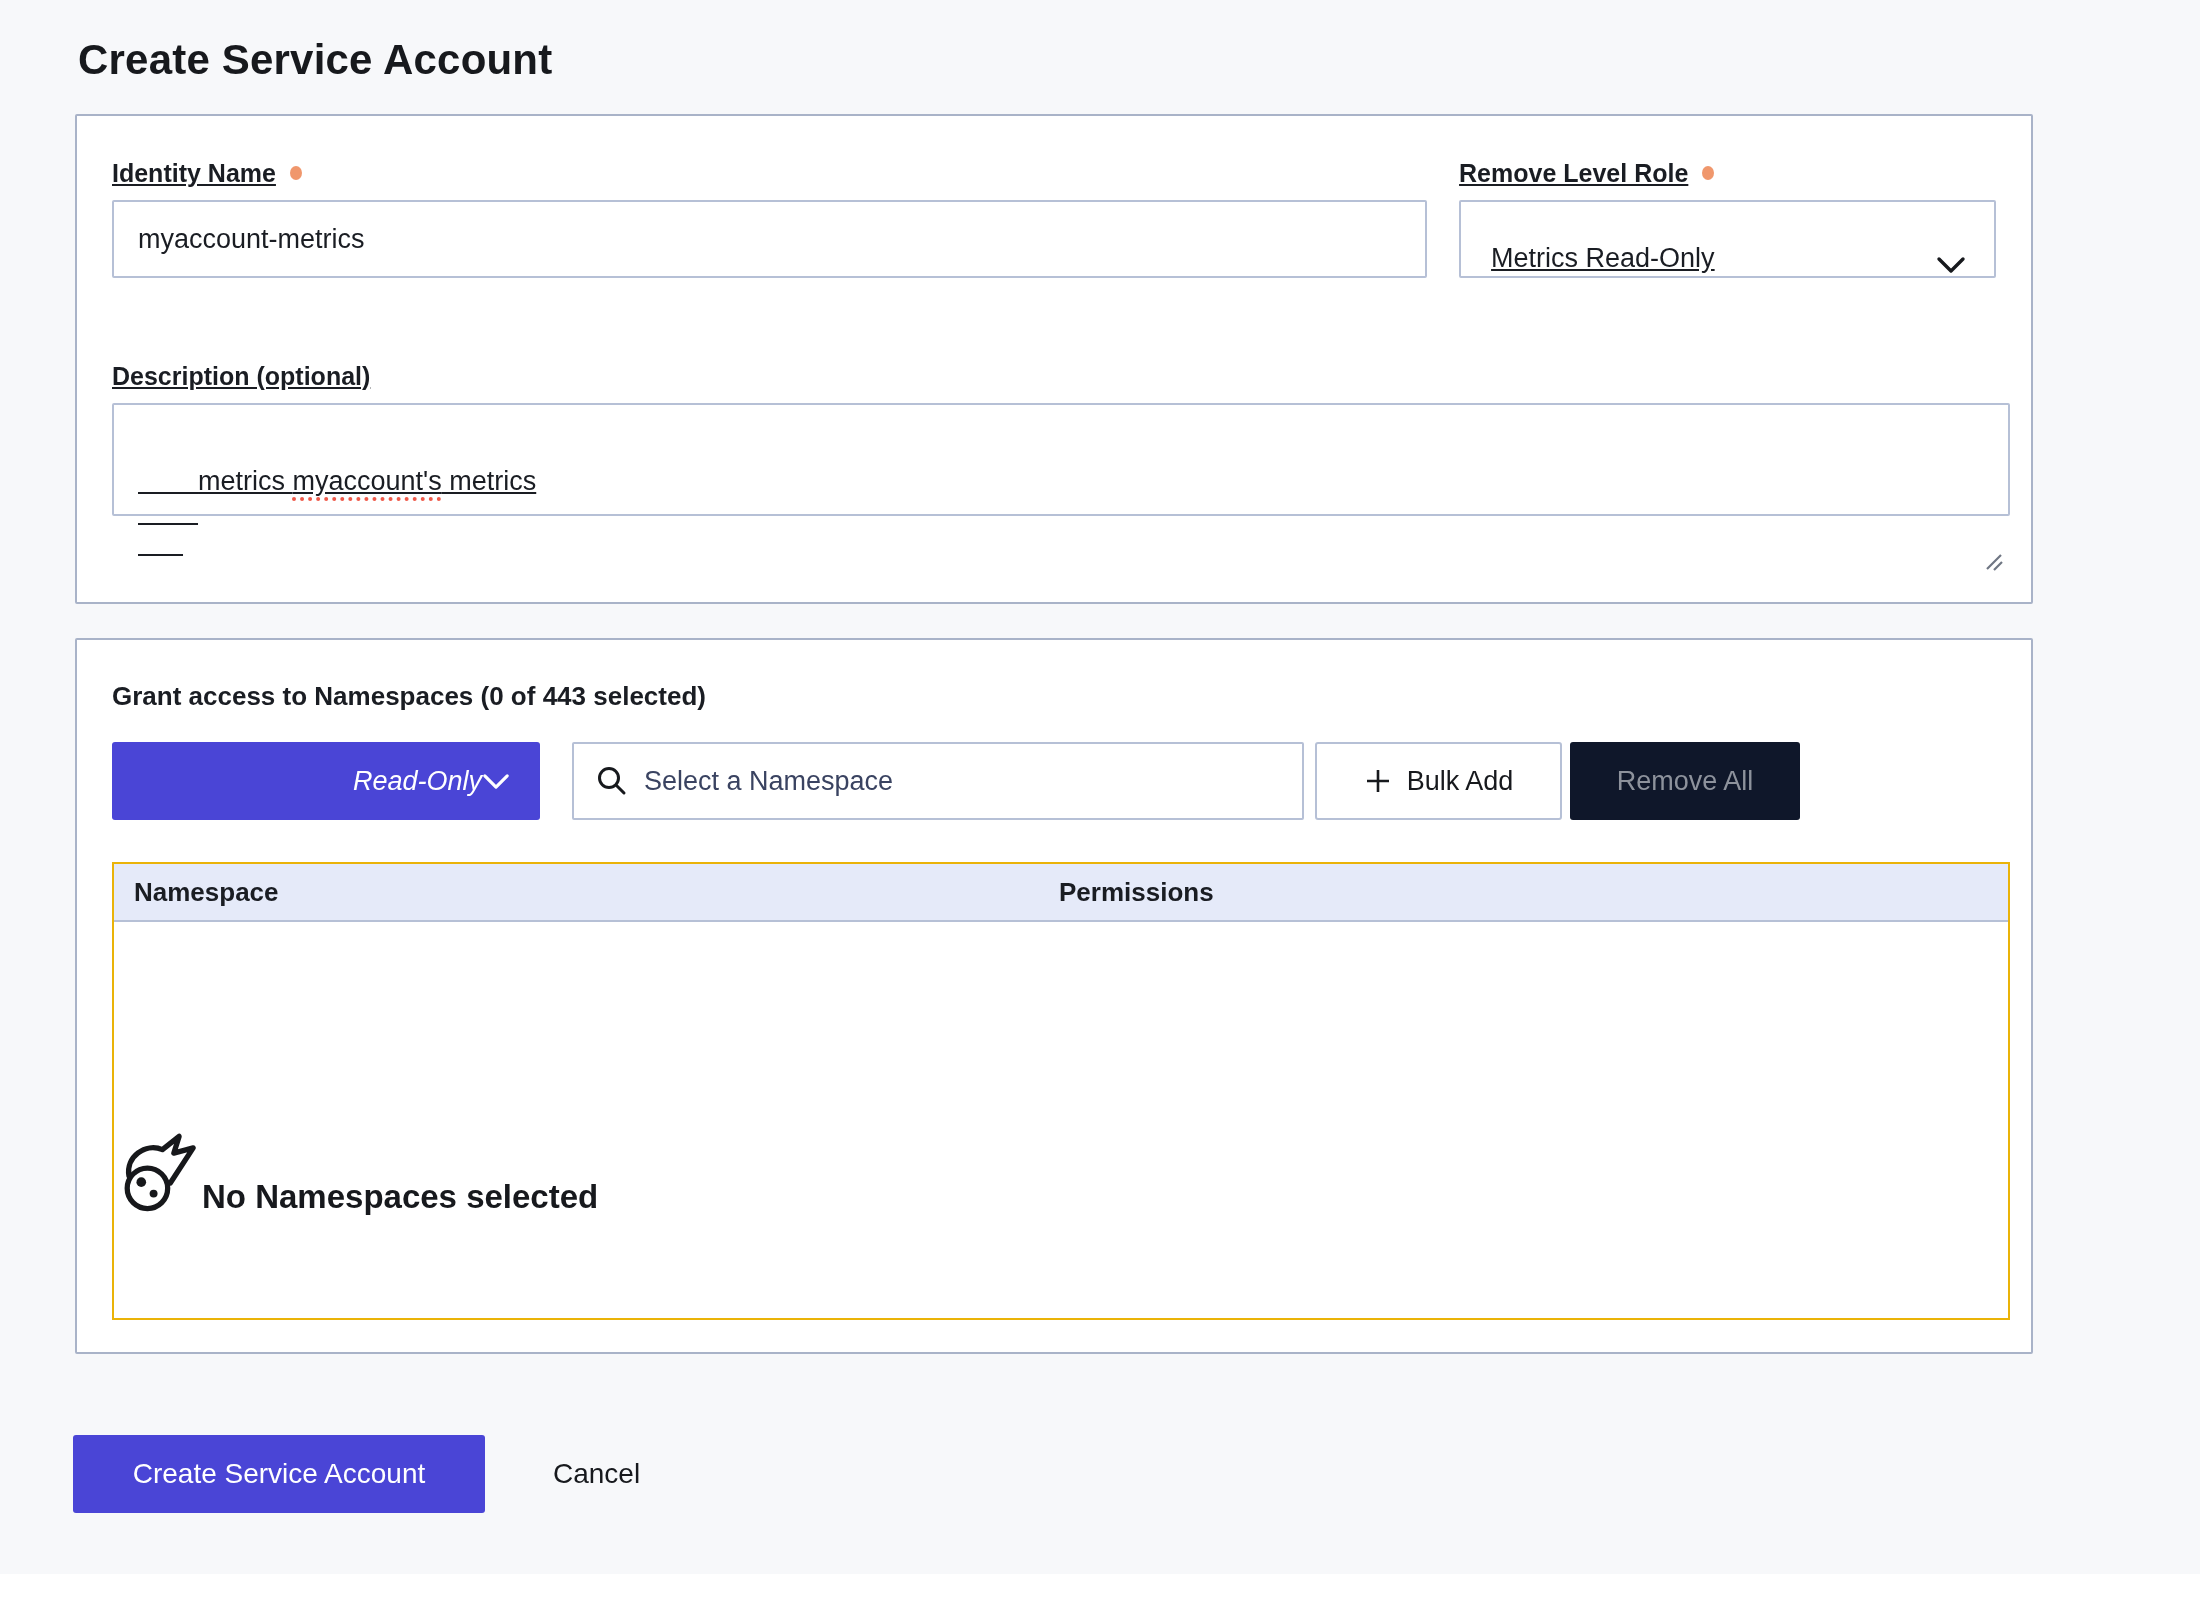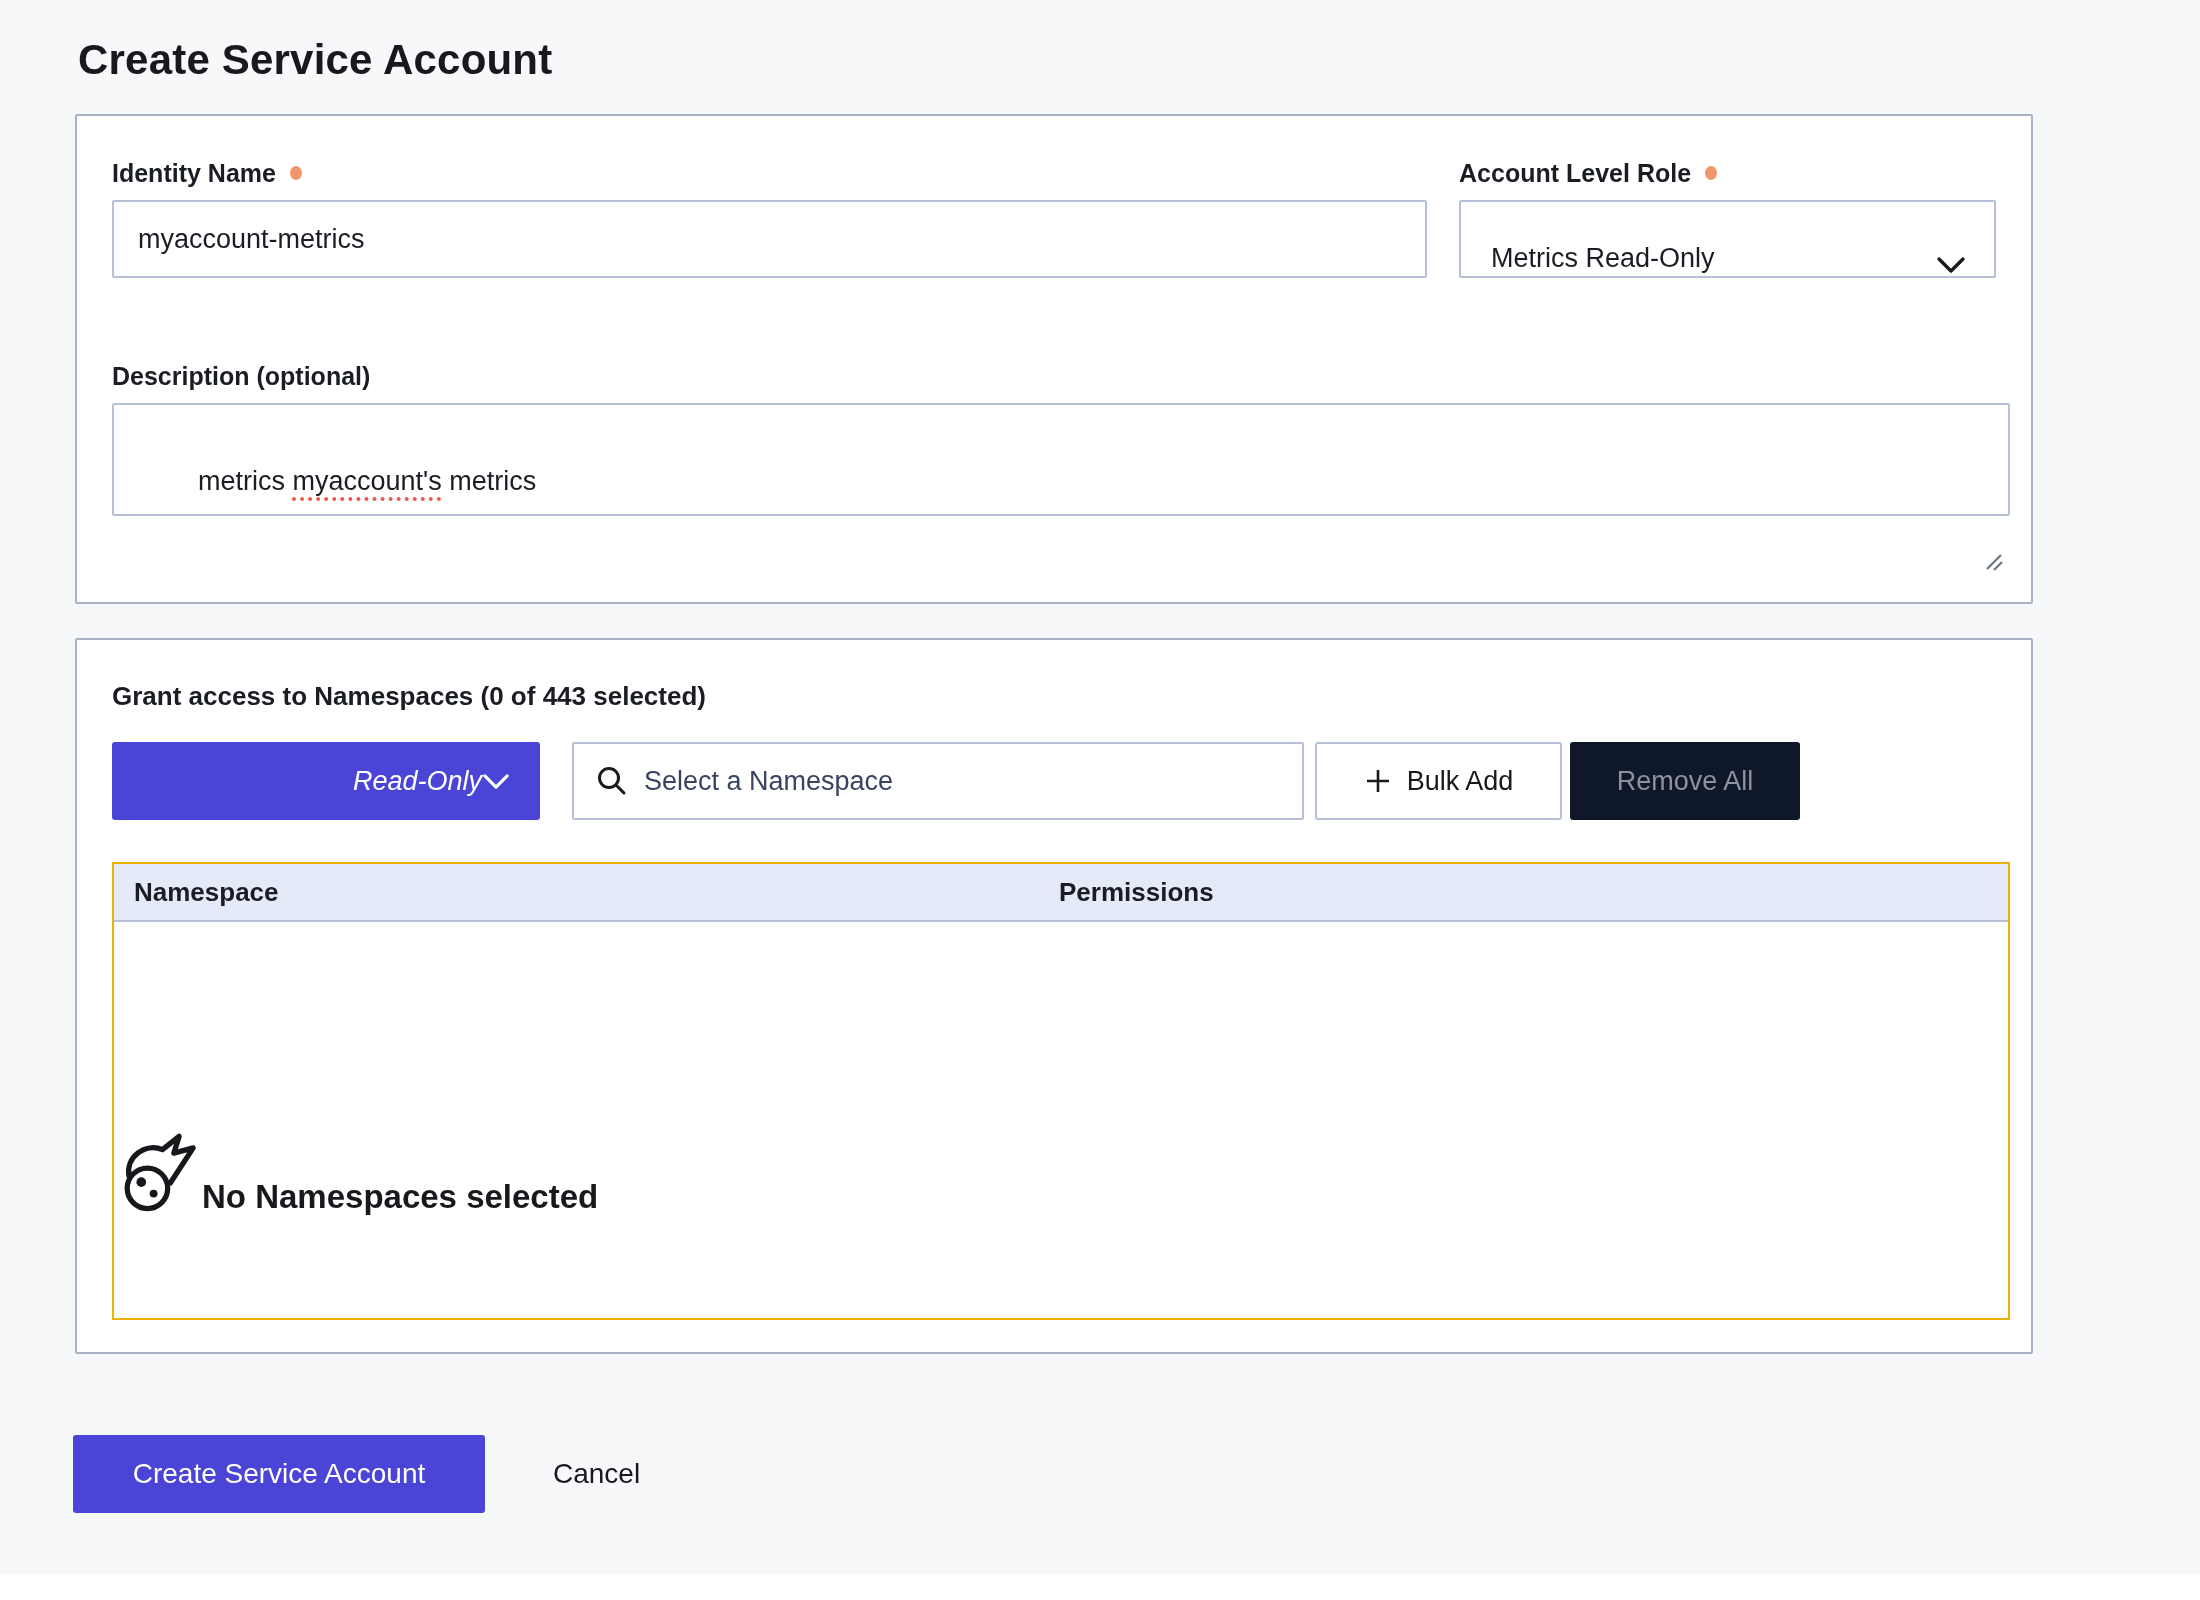--- a/index.html
+++ b/index.html
@@ -21,21 +21,21 @@
     letter-spacing: 0.2px;
   }
 
   .panel {
     width: 1958px;
     background: #ffffff;
     border: 2px solid #a9b3c8;
     border-radius: 2px;
     padding: 43px 35px 0 35px;
   }
-  .panel-identity { margin-top: 30px; padding-bottom: 86px; }
+  .panel-identity { margin-top: 30px; padding-bottom: 86px; text-decoration: underline; }
   .panel-namespaces { margin-top: 34px; padding-top: 40px; padding-bottom: 32px; }
 
   .label-row { display: flex; align-items: center; height: 28px; margin-bottom: 13px; }
   .label { font-size: 25px; font-weight: 600; color: #1a1d23; }
   .req-dot {
     width: 12px; height: 14px;
     border-radius: 50%;
     background: #f0976c;
     margin-left: 14px;
     display: inline-block;
@@ -199,21 +199,21 @@
       <div class="field-name">
         <div class="label-row">
           <span class="label">Identity Name</span>
           <span class="req-dot"></span>
         </div>
         <input class="text-input" type="text" value="myaccount-metrics" style="">
       </div>
 
       <div class="field-role">
         <div class="label-row">
-          <span class="label">Account Level Role</span>
+          <span class="label">Remove Level Role</span>
           <span class="req-dot"></span>
         </div>
         <div class="select">
           <span>Metrics Read-Only</span>
           <span>
             <svg width="30" height="18" viewBox="0 0 30 18">
               <polyline points="3,3 15,15 27,3" fill="none" stroke="#17191d" stroke-width="3.4" stroke-linecap="round" stroke-linejoin="round"></polyline>
             </svg>
           </span>
         </div>

